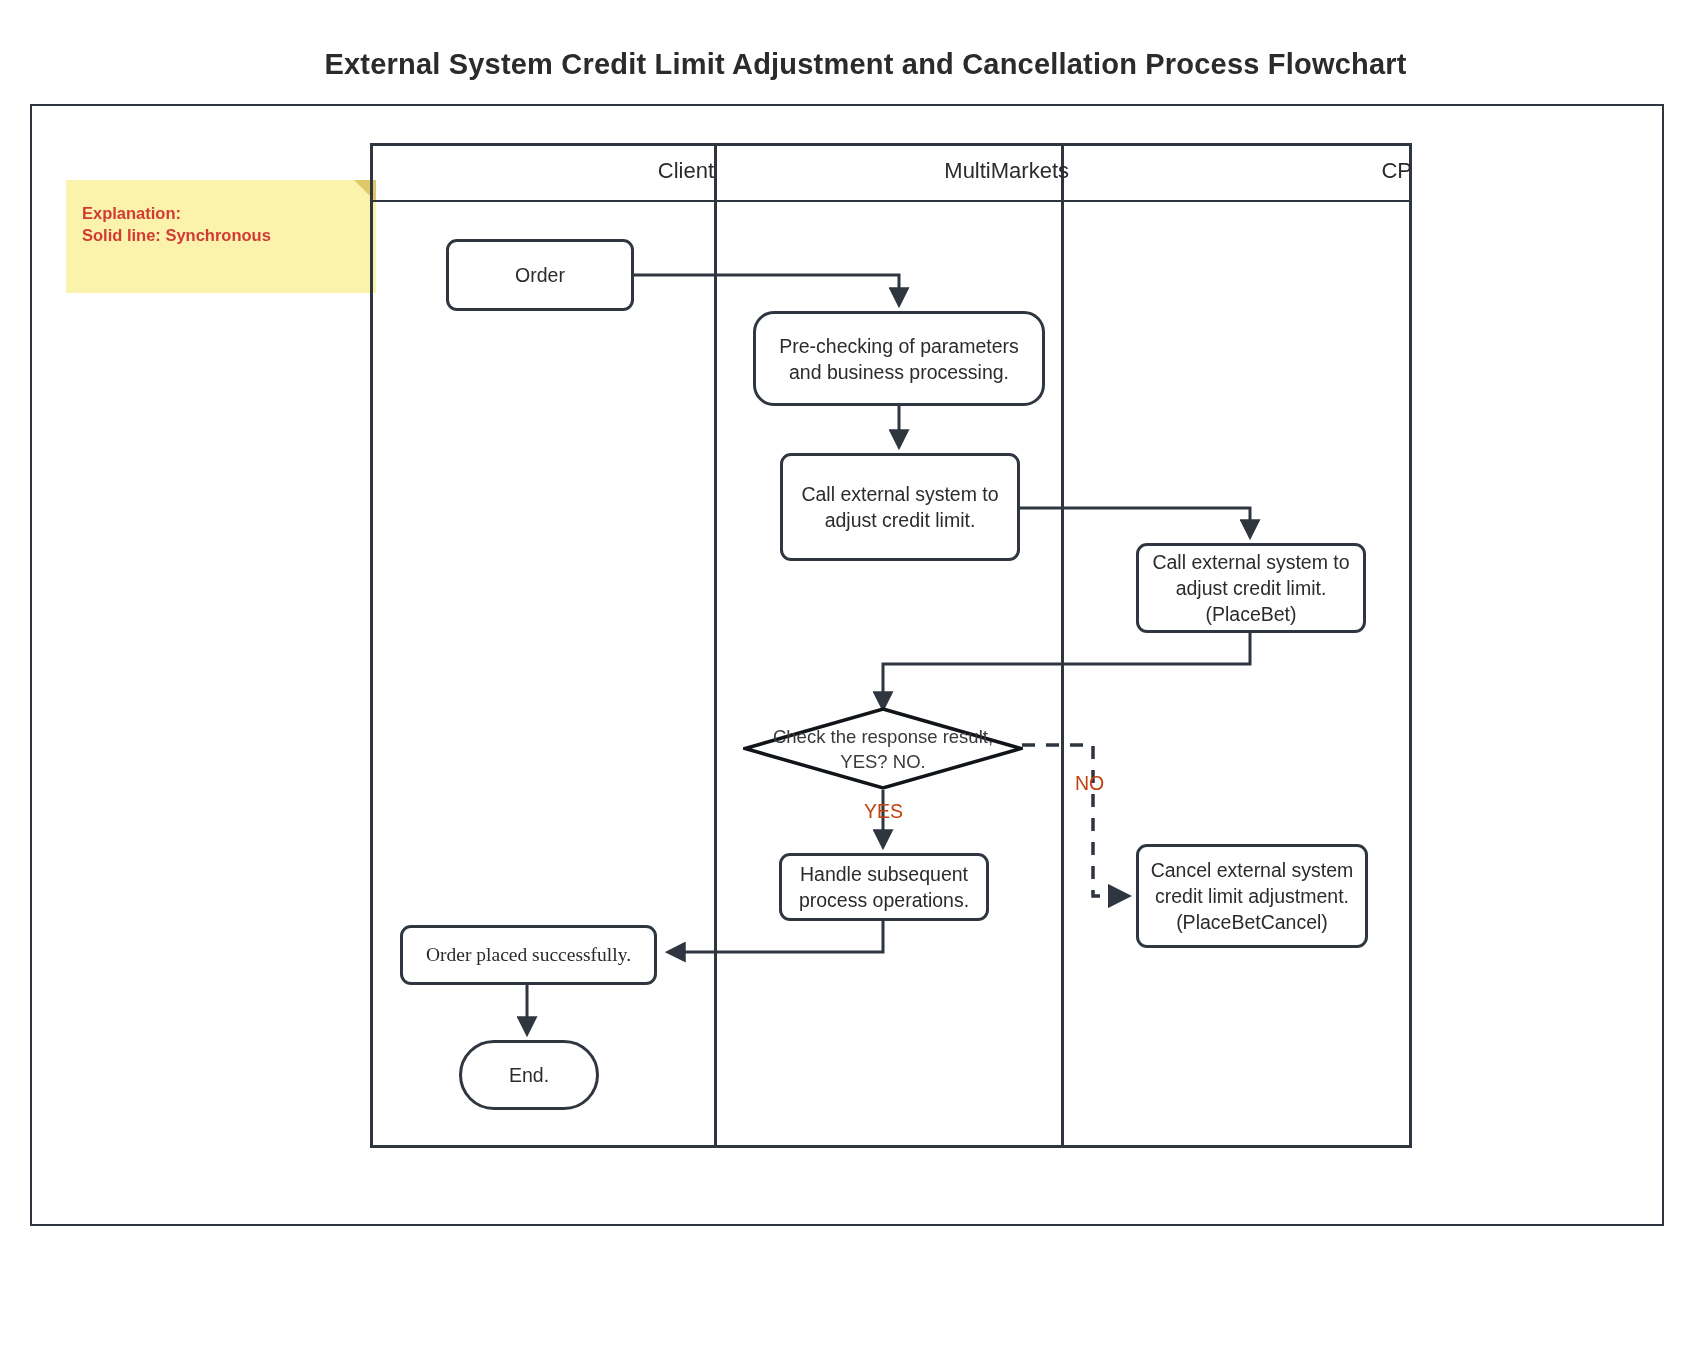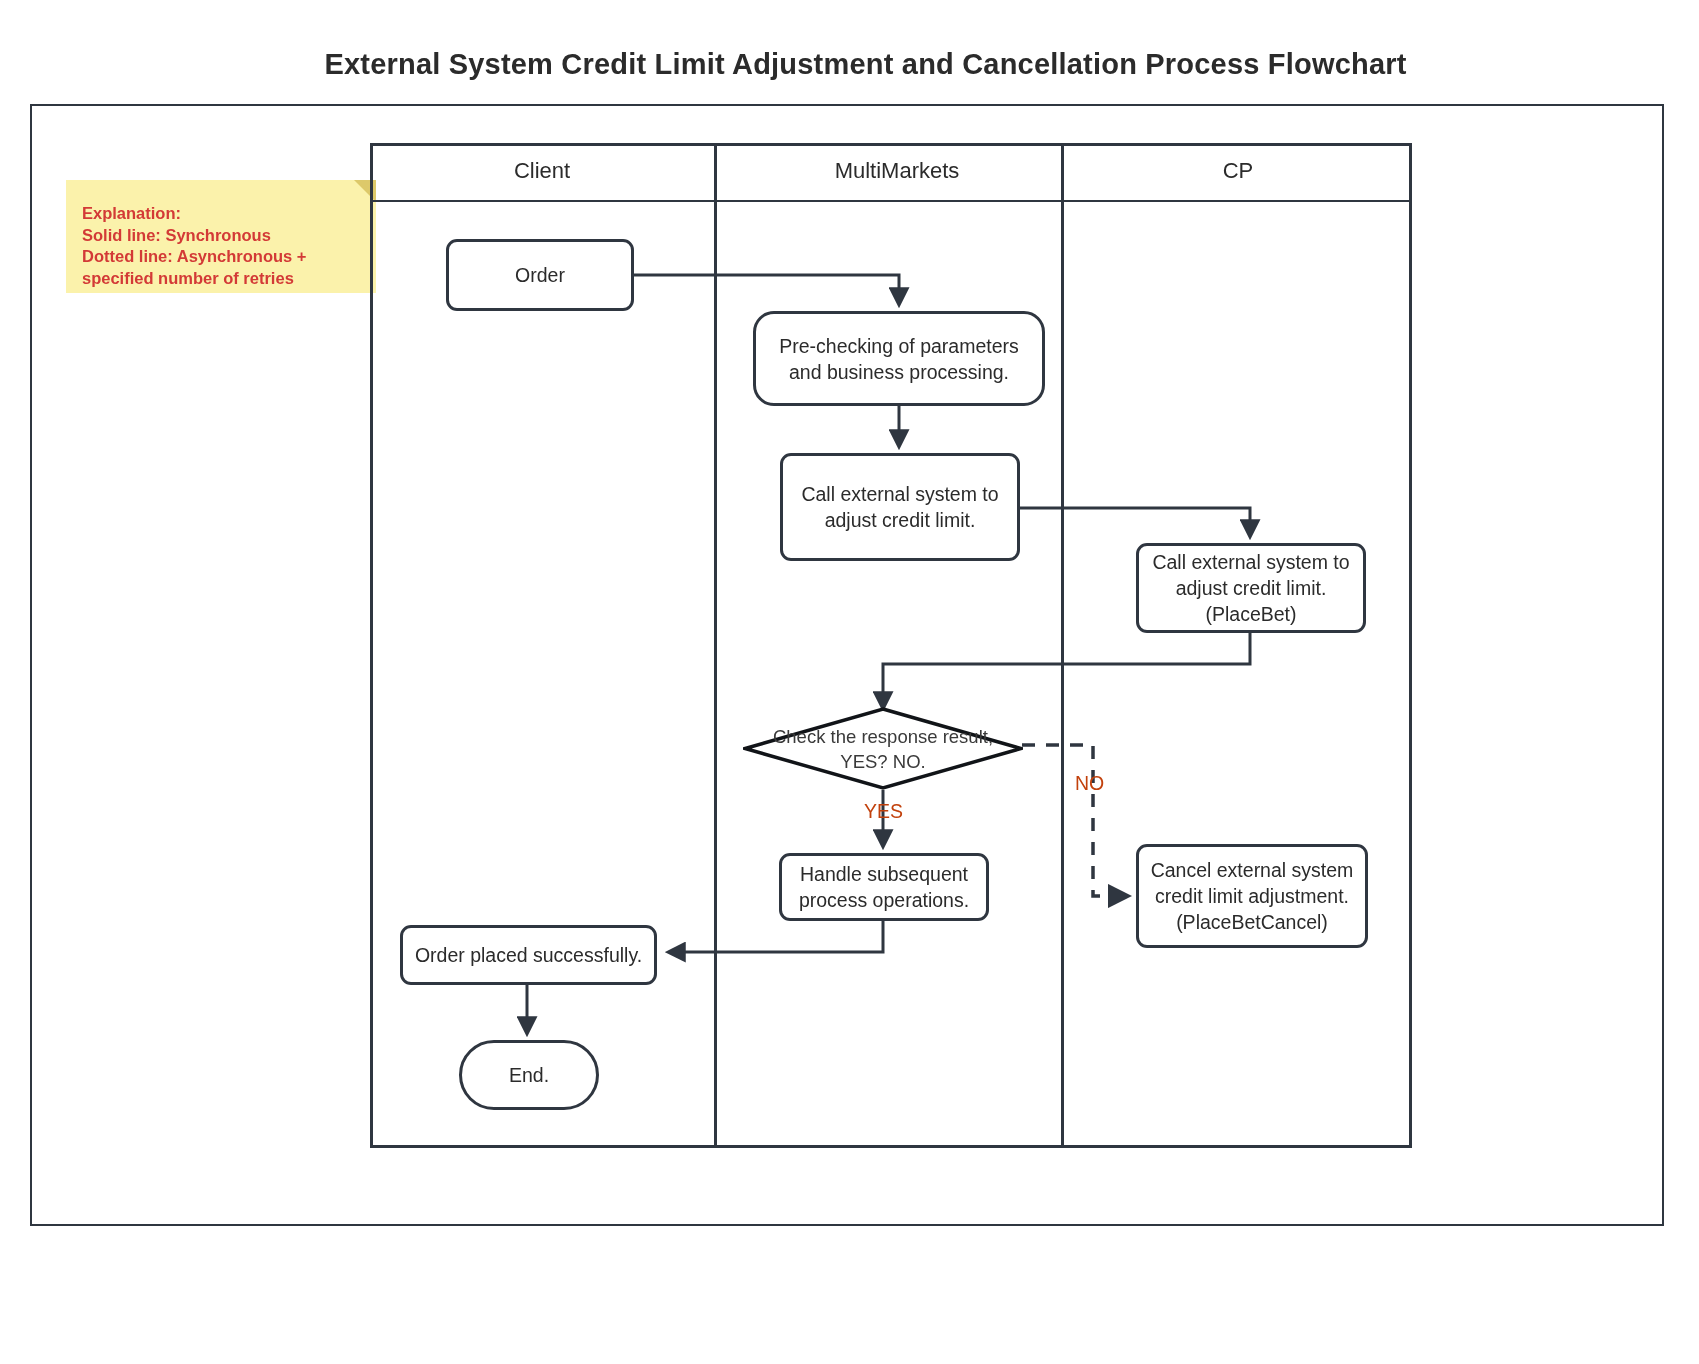--- a/index.html
+++ b/index.html
@@ -93,21 +93,21 @@
     position: absolute;
     left: 370px;
     top: 200px;
     width: 1042px;
     height: 2px;
     background: #2f3640;
   }
   .lane-title {
     position: absolute;
     top: 158px;
-    text-align: center;
+    text-align: right;
     font-size: 22px;
     color: #2b2b2b;
   }
 
   
   .node {
     position: absolute;
     box-sizing: border-box;
     border: 3px solid #2f3640;
     background: #ffffff;
@@ -173,21 +173,20 @@
 <div id="stage">
 
   <div class="chart-title">External System Credit Limit Adjustment and Cancellation Process Flowchart</div>
 
   <div class="outer-frame"></div>
 
   <div class="note">
     <div class="note-fold"></div>
     <div class="note-line">Explanation:</div>
     <div class="note-line">Solid line: Synchronous</div>
-    <div class="note-line wrap">Dotted line: Asynchronous + specified number of retries</div>
   </div>
 
   <div class="lane-frame"></div>
   <div class="lane-divider" style="left:714px;"></div>
   <div class="lane-divider" style="left:1061px;"></div>
   <div class="lane-header-rule"></div>
 
   <div class="lane-title" style="left:370px; width:344px;">Client</div>
   <div class="lane-title" style="left:717px; width:344px;padding-left:8px;">MultiMarkets</div>
   <div class="lane-title" style="left:1064px; width:348px;">CP</div>
@@ -236,20 +235,20 @@
 YES? NO.</div>
   </div>
 
   <div class="node" style="left:779px; top:853px; width:210px; height:68px;">Handle subsequent
 process operations.</div>
 
   <div class="node" style="left:1136px; top:844px; width:232px; height:104px;">Cancel external system
 credit limit adjustment.
 (PlaceBetCancel)</div>
 
-  <div class="node" style="left:400px; top:925px; width:257px; height:60px;">Order placed successfully.</div>
+  <div class="node" style="left:400px; top:925px; width:257px; height:60px;font-family:Liberation Serif, serif;">Order placed successfully.</div>
 
   <div class="node terminal" style="left:459px; top:1040px; width:140px; height:70px;">End.</div>
 
   <div class="edge-label" style="left:864px; top:800px;">YES</div>
   <div class="edge-label" style="left:1075px; top:772px;">NO</div>
 
 </div>
 
 </body></html>

